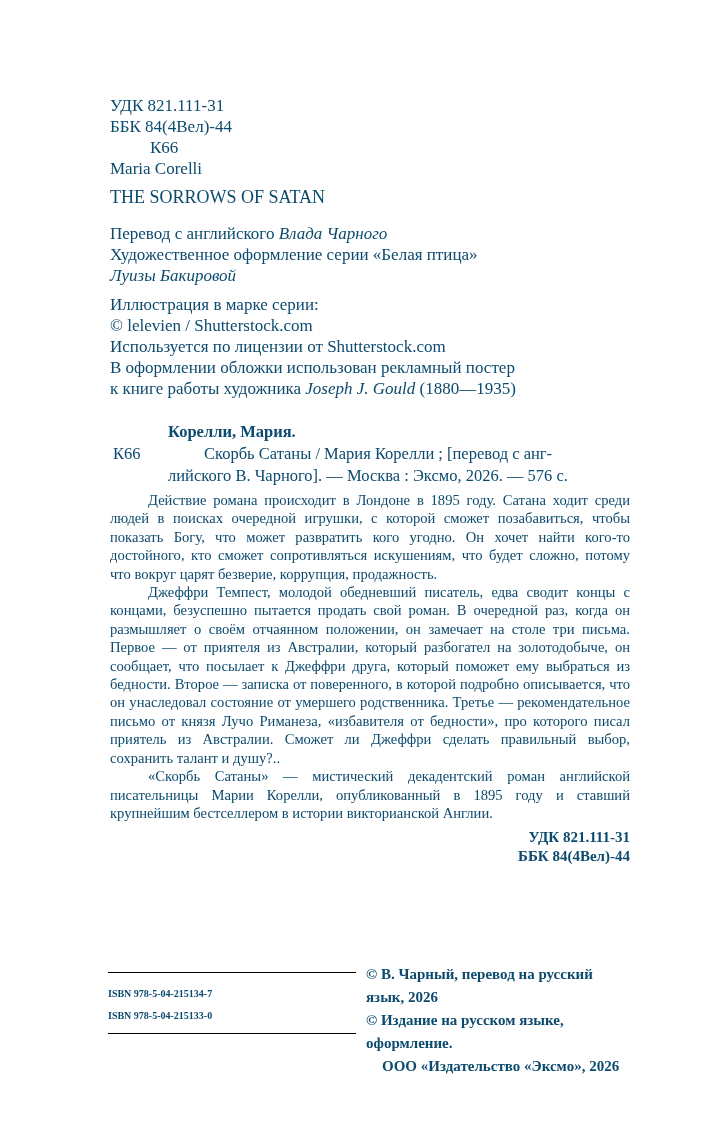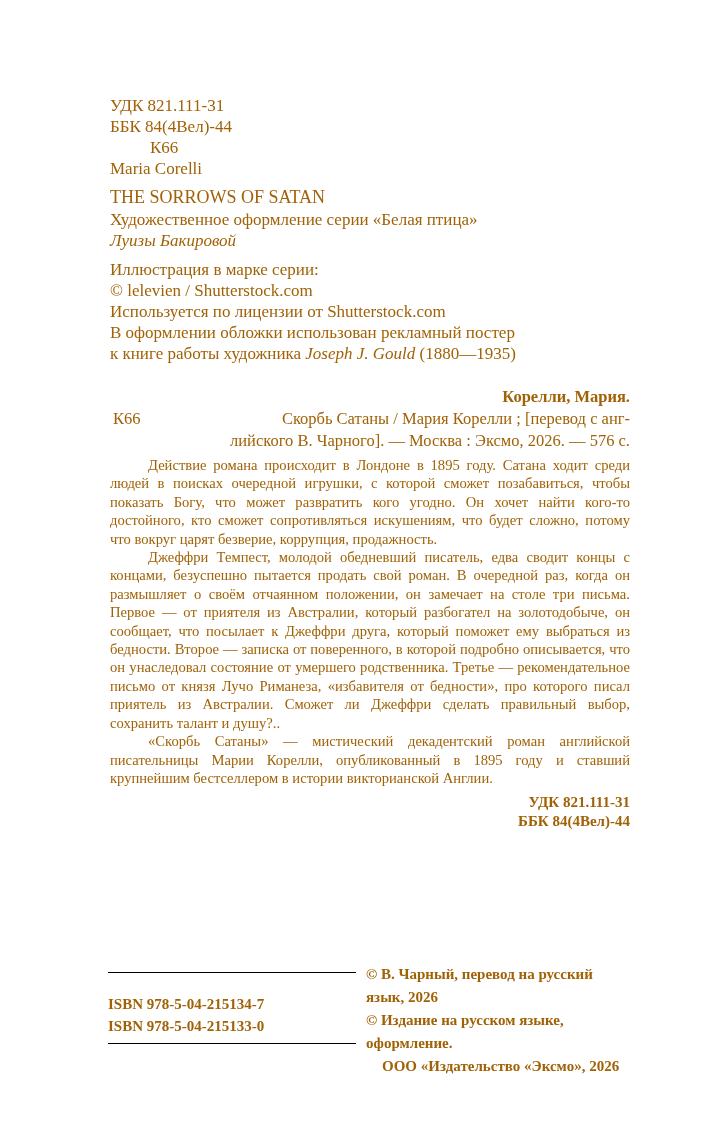--- a/index.html
+++ b/index.html
@@ -3,21 +3,21 @@
 <meta charset="utf-8">
 <style>
   html, body { margin: 0; padding: 0; background: #e8e8e8; }
   .page {
     position: relative;
     width: 709px;
     height: 1122px;
     margin: 0 auto;
     background: #ffffff;
     font-family: "Liberation Serif", "DejaVu Serif", serif;
-    color: #a16207;
+    color: #0c4a6e;
     overflow: hidden;
   }
   .content {
     position: absolute;
     left: 110px;
     top: 95px;
     width: 520px;
     font-size: 17px;
     line-height: 21px;
   }
@@ -31,21 +31,20 @@
   .series-block { margin-top: 0; }
   .mark-block { margin-top: 8px; }
   .ital { font-style: italic; }
 
   .catalog {
     position: relative;
     margin-left: 58px;
     margin-top: 22px;
     font-size: 16.5px;
     line-height: 22px;
-    text-align: right;
   }
   .catalog .cat-author { font-weight: bold; }
   .catalog .cat-code {
     position: absolute;
     left: -55px;
     top: 22px;
   }
   .catalog .cat-line1 { text-indent: 36px; }
   .catalog .isbn-block { margin-top: 4px; margin-left: 36px; }
 
@@ -66,23 +65,23 @@
     line-height: 19px;
   }
 
   .footer-left {
     position: absolute;
     left: 108px;
     top: 972px;
     width: 248px;
     border-top: 1.5px solid #000;
     border-bottom: 1.5px solid #000;
-    padding: 20px 0 6px 0;
+    padding: 10px 0 6px 0;
     font-weight: bold;
-    font-size: 15px;
+    font-size: 10px;
     line-height: 22px;
   }
   .footer-right {
     position: absolute;
     left: 366px;
     top: 963px;
     width: 266px;
     font-weight: bold;
     font-size: 15px;
     line-height: 23px;
@@ -98,20 +97,21 @@
     <div class="top-codes">
       <div>УДК 821.111-31</div>
       <div>ББК 84(4Вел)-44</div>
       <div class="k-code">К66</div>
     </div>
 
     <div class="center-block">
       <div class="author-line">Maria Corelli</div>
       <div class="book-title">THE SORROWS OF SATAN</div>
 
+      <div class="translation-line"><span>Перевод с английского </span><span class="ital">Влада Чарного</span></div>
 
       <div class="series-block">
         <div>Художественное оформление серии «Белая птица»</div>
         <div class="ital">Луизы Бакировой</div>
       </div>
 
       <div class="mark-block">
         <div>Иллюстрация в марке серии:</div>
         <div>© lelevien / Shutterstock.com</div>
         <div>Используется по лицензии от Shutterstock.com</div>

